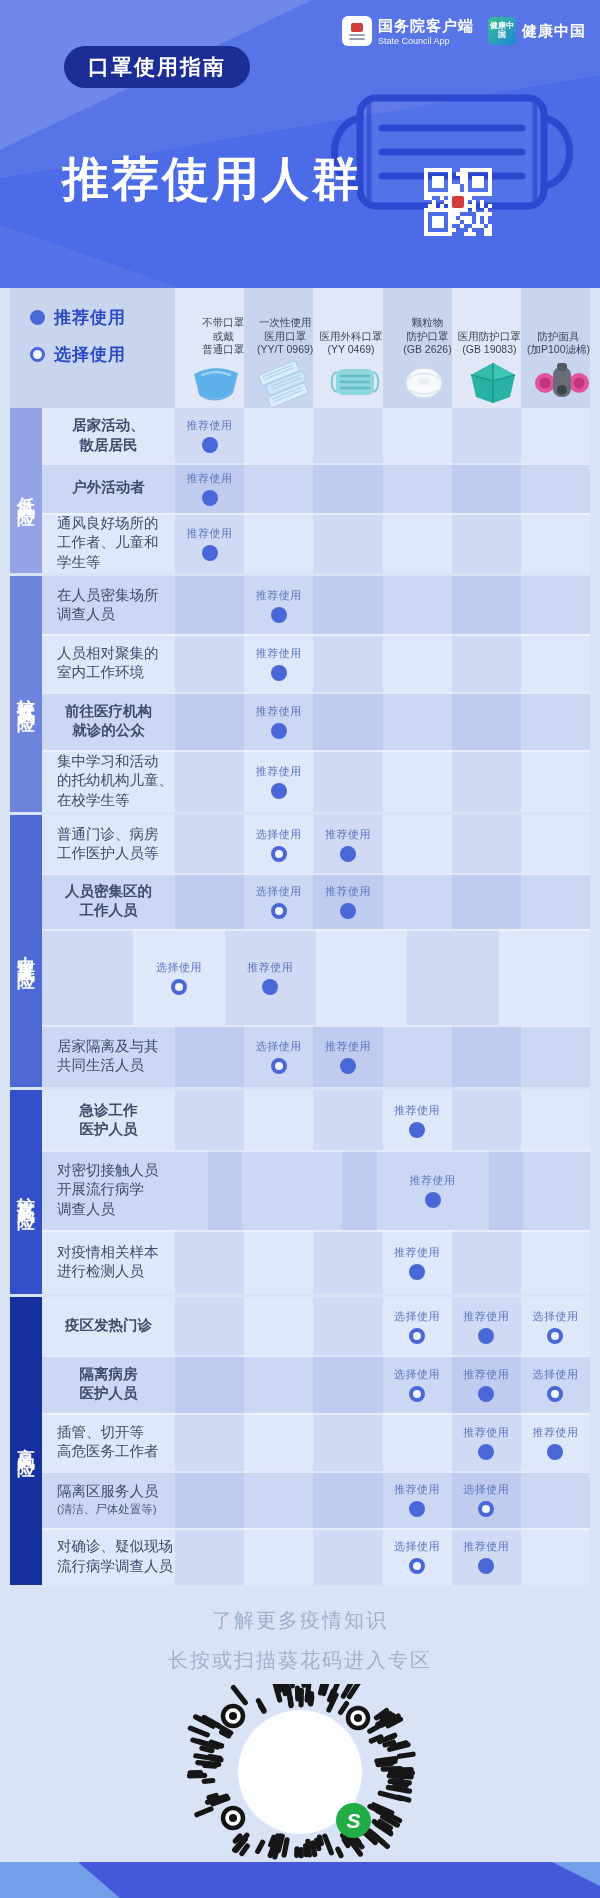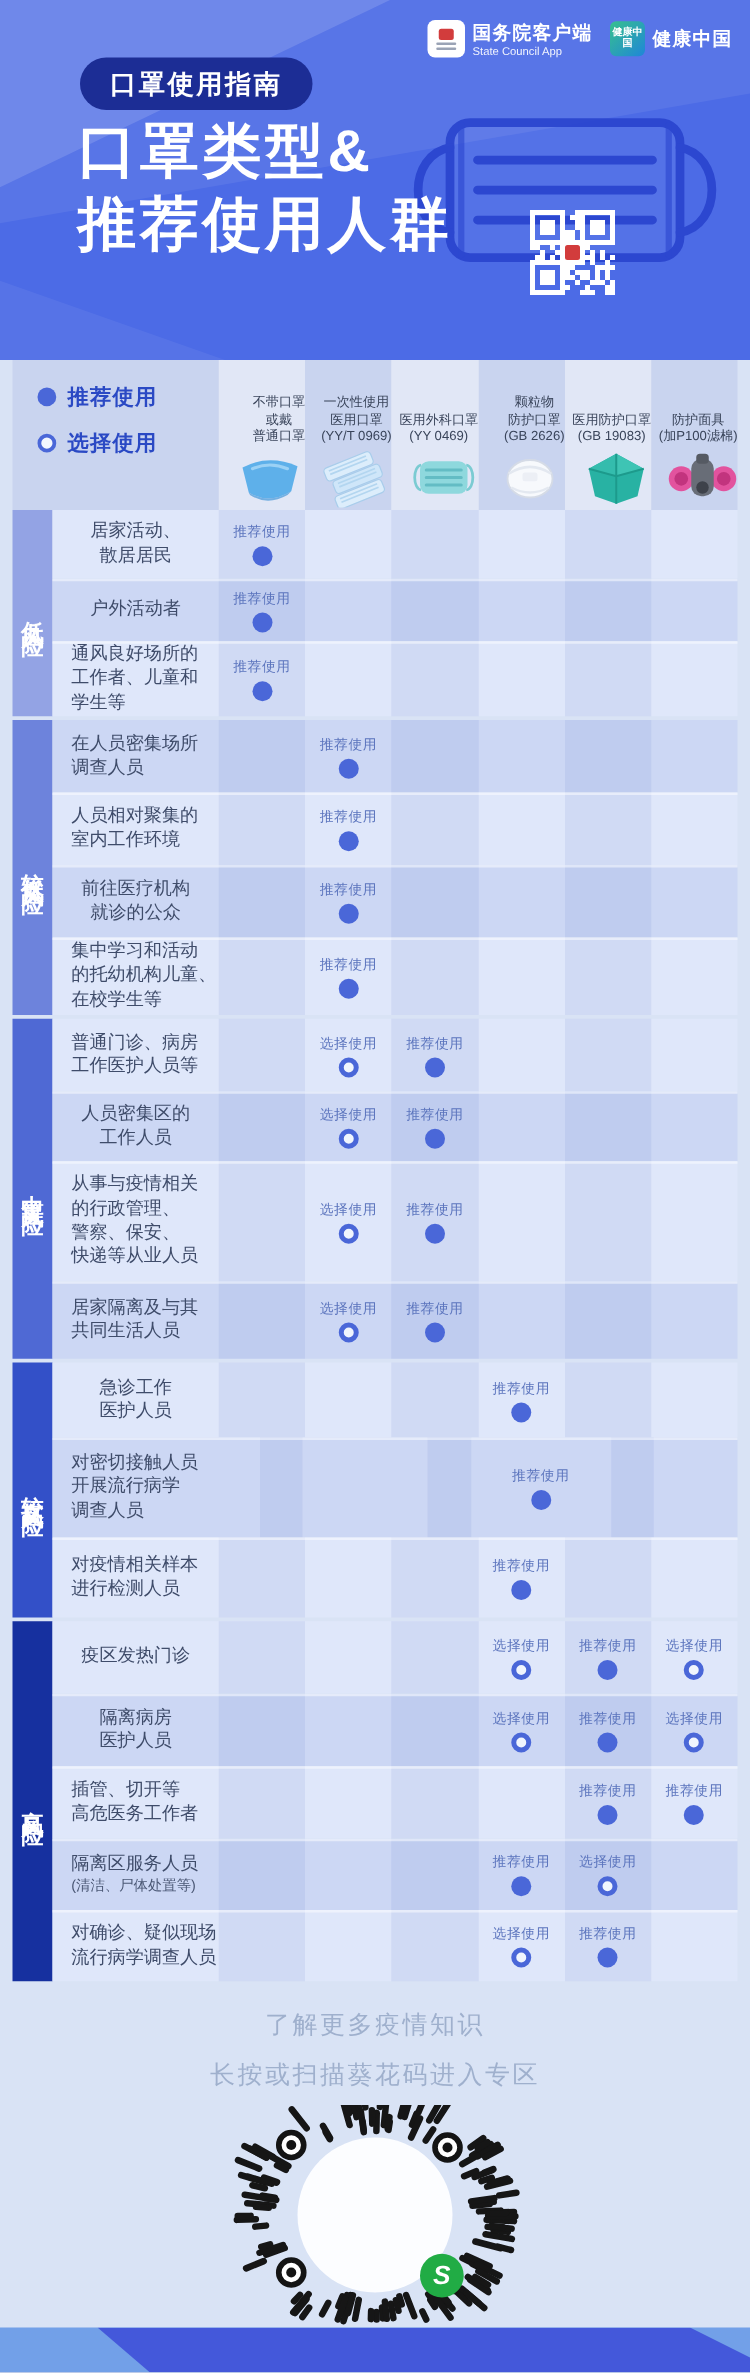--- a/index.html
+++ b/index.html
@@ -52,21 +52,21 @@
   .risk-tab { width:32px; flex:none; display:flex; align-items:center; justify-content:center;
     color:#fff; font-weight:bold; font-size:18px; writing-mode:vertical-rl; text-orientation:upright;
     letter-spacing:5px; }
   .rows { flex:1; display:flex; flex-direction:column; }
   .row { display:flex; position:relative; }
   .row + .row::before { content:""; position:absolute; left:0; right:0; top:0; height:2px; background:rgba(249,252,255,.55); }
   .row.L { background:#dfe7fa; }
   .row.D { background:#ccd7f4; }
   .rlabel { width:133px; flex:none; display:flex; flex-direction:column; justify-content:center;
     padding:4px 2px 4px 15px; font-size:14.5px; line-height:1.34; color:#3f4c6a; }
-  .rlabel.center { align-items:center; padding-left:2px; text-align:center; }
+  .rlabel.center { align-items:center; padding-left:2px; text-align:center;font-weight:bold; }
   .rlabel .small { font-size:11.5px; color:#4a5774; }
   .cell { flex:1; display:flex; align-items:center; justify-content:center; }
   .cell.odd { background:rgba(110,130,205,.13); }
   .mark { display:flex; flex-direction:column; align-items:center; gap:4px; }
   .mark .mlab { font-size:11px; color:#5b74bd; white-space:nowrap; letter-spacing:.5px; }
   .mark .dot-filled { width:16px; height:16px; }
   .mark .dot-hollow { width:16px; height:16px; border-width:4px; background:#f0f5fd; }
 
   
   .foot { text-align:center; padding-top:22px; }
@@ -118,21 +118,21 @@
         </div>
       </div>
       <div class="logo">
         <div class="hc-icon">健康中国</div>
         <div class="hc-text">健康中国</div>
       </div>
     </div>
 
     <div class="tag">口罩使用指南</div>
 
-    <h1><span>口罩类型&amp;</span><br>
+    <h1><br>
     <span>推荐使用人群</span></h1>
 
     <div class="mini-qr" id="miniQr">
         <div class="cell" style="left: 0px; top: 0px;"></div>
         <div class="cell" style="left: 4px; top: 0px;"></div>
         <div class="cell" style="left: 8px; top: 0px;"></div>
         <div class="cell" style="left: 12px; top: 0px;"></div>
         <div class="cell" style="left: 16px; top: 0px;"></div>
         <div class="cell" style="left: 20px; top: 0px;"></div>
         <div class="cell" style="left: 24px; top: 0px;"></div>
@@ -561,26 +561,20 @@
                 <div class="mark">
                   <div class="mlab">推荐使用</div>
                   <div class="dot-filled"></div>
                 </div>
               </div>
               <div class="cell"></div>
               <div class="cell odd"></div>
               <div class="cell"></div>
             </div>
             <div class="row L" style="height: 96px;">
-              <div class="rlabel">
-                <div>从事与疫情相关</div>
-                <div>的行政管理、</div>
-                <div>警察、保安、</div>
-                <div>快递等从业人员</div>
-              </div>
               <div class="cell odd"></div>
               <div class="cell">
                 <div class="mark">
                   <div class="mlab">选择使用</div>
                   <div class="dot-hollow"></div>
                 </div>
               </div>
               <div class="cell odd">
                 <div class="mark">
                   <div class="mlab">推荐使用</div>

